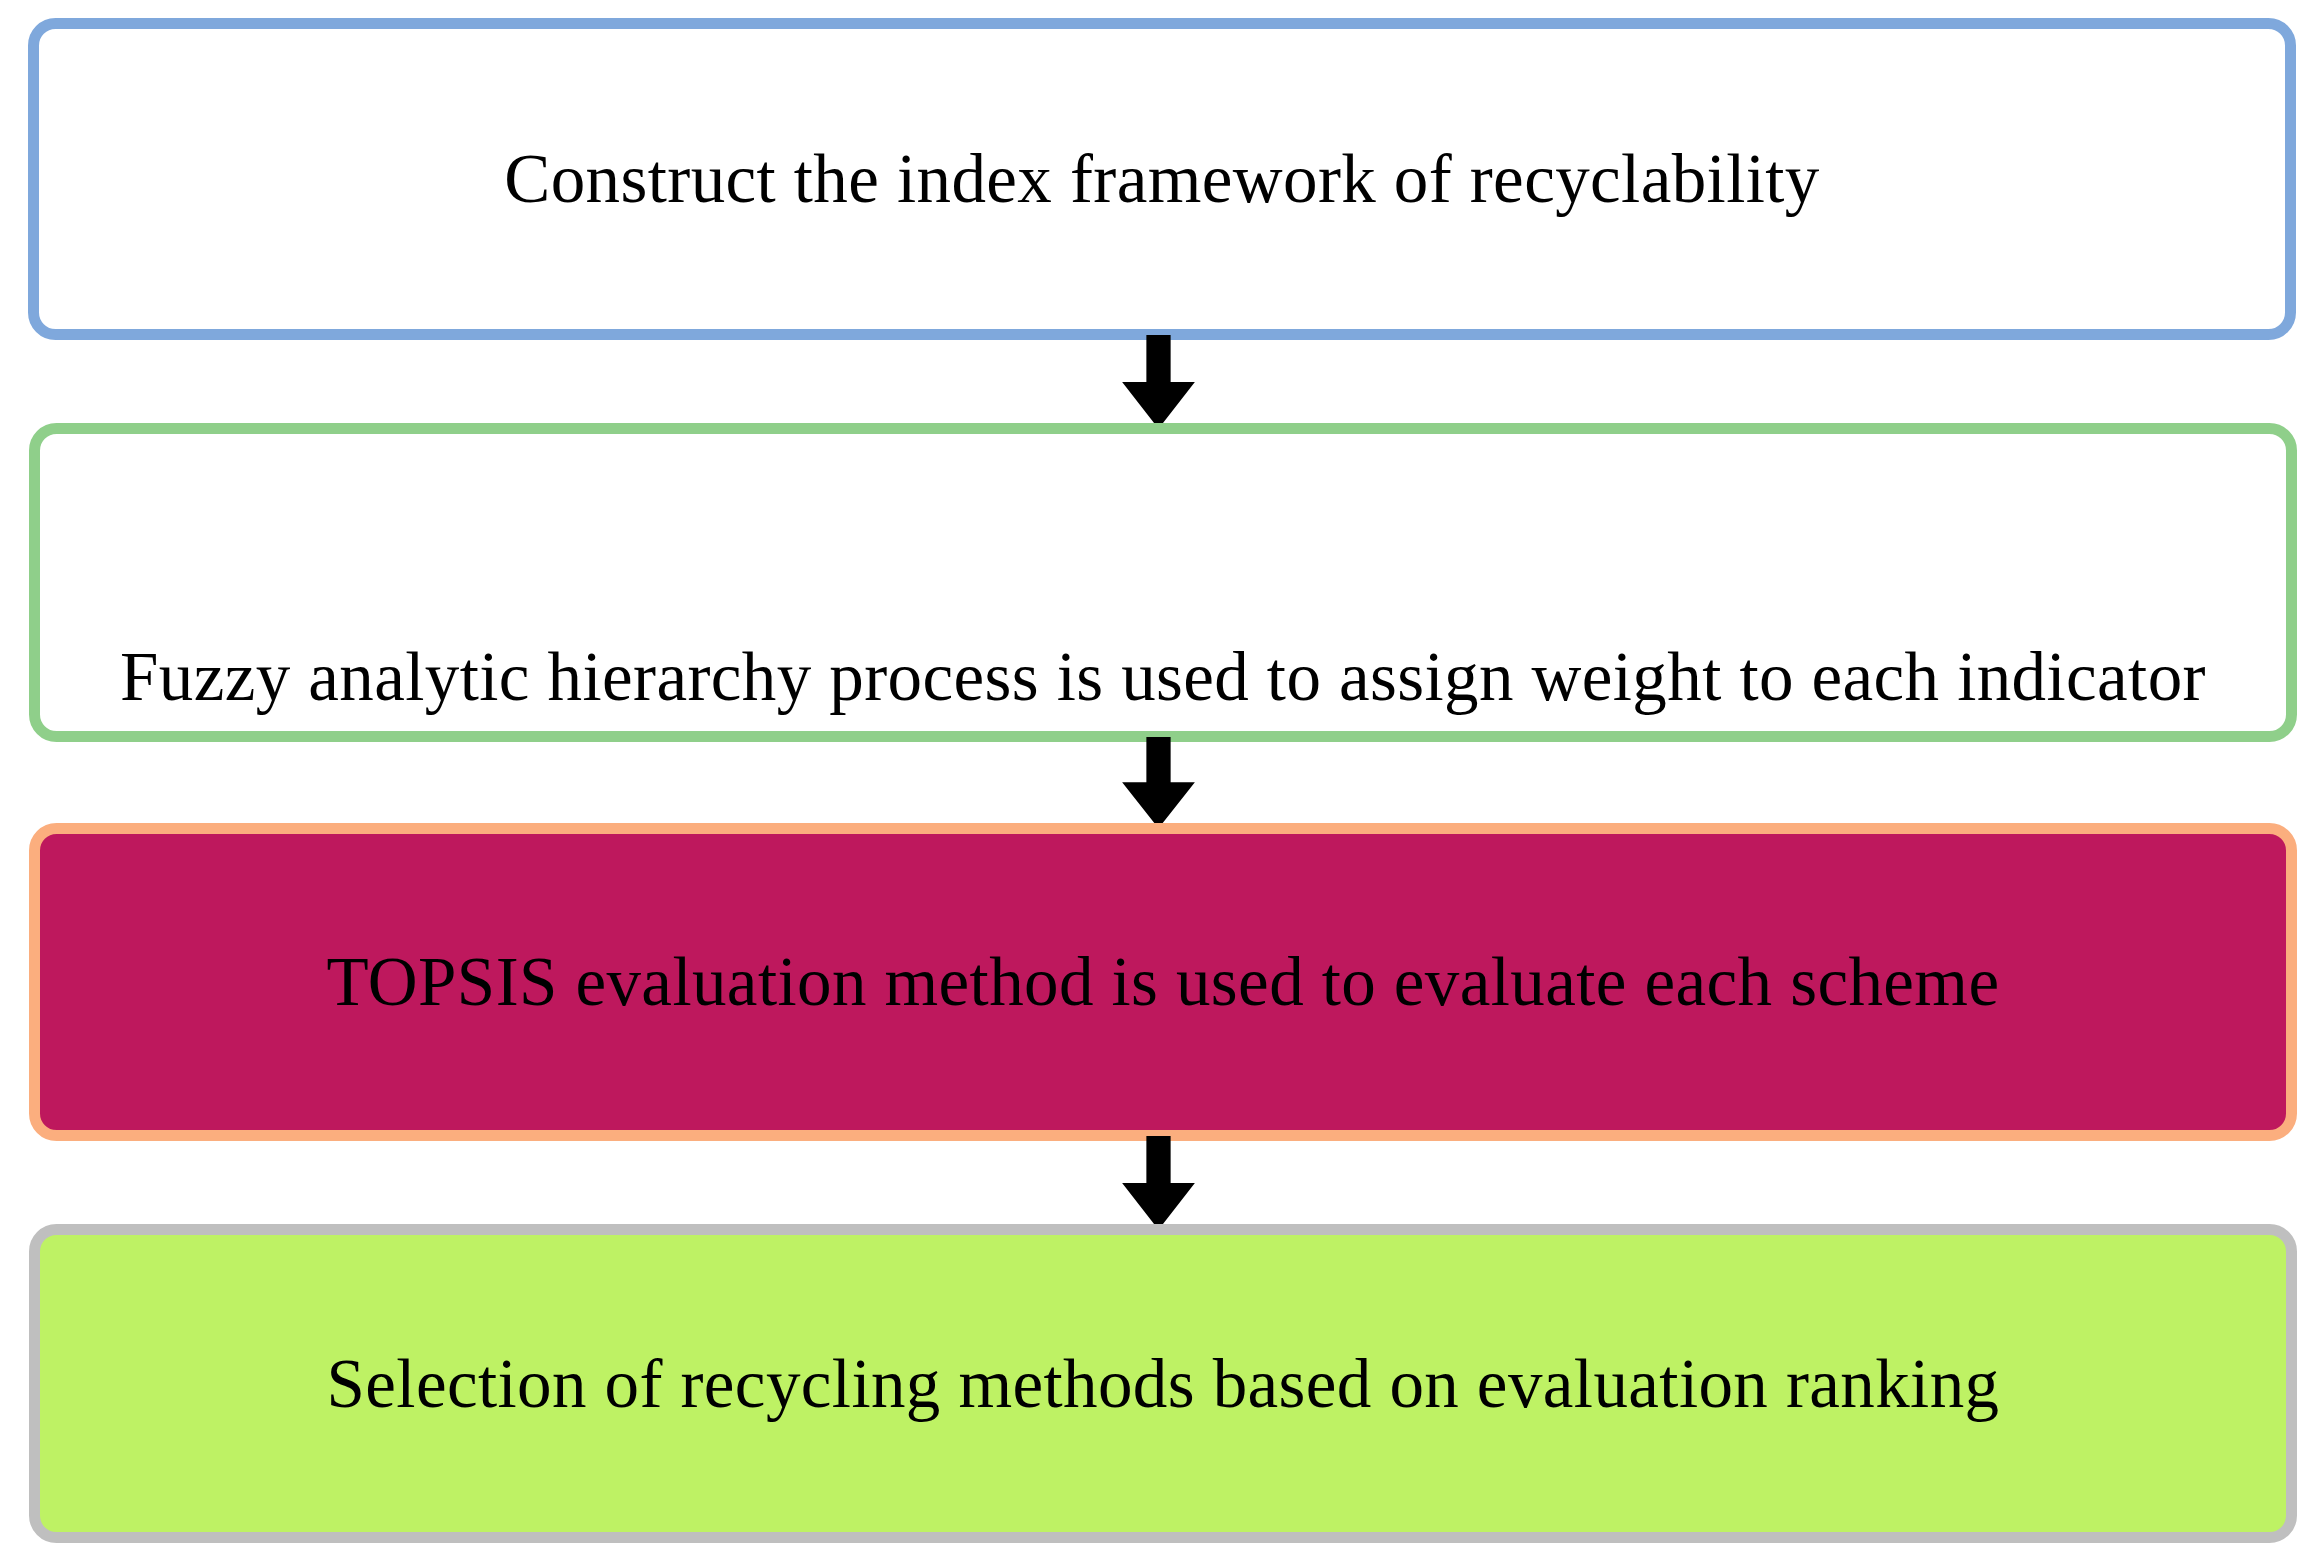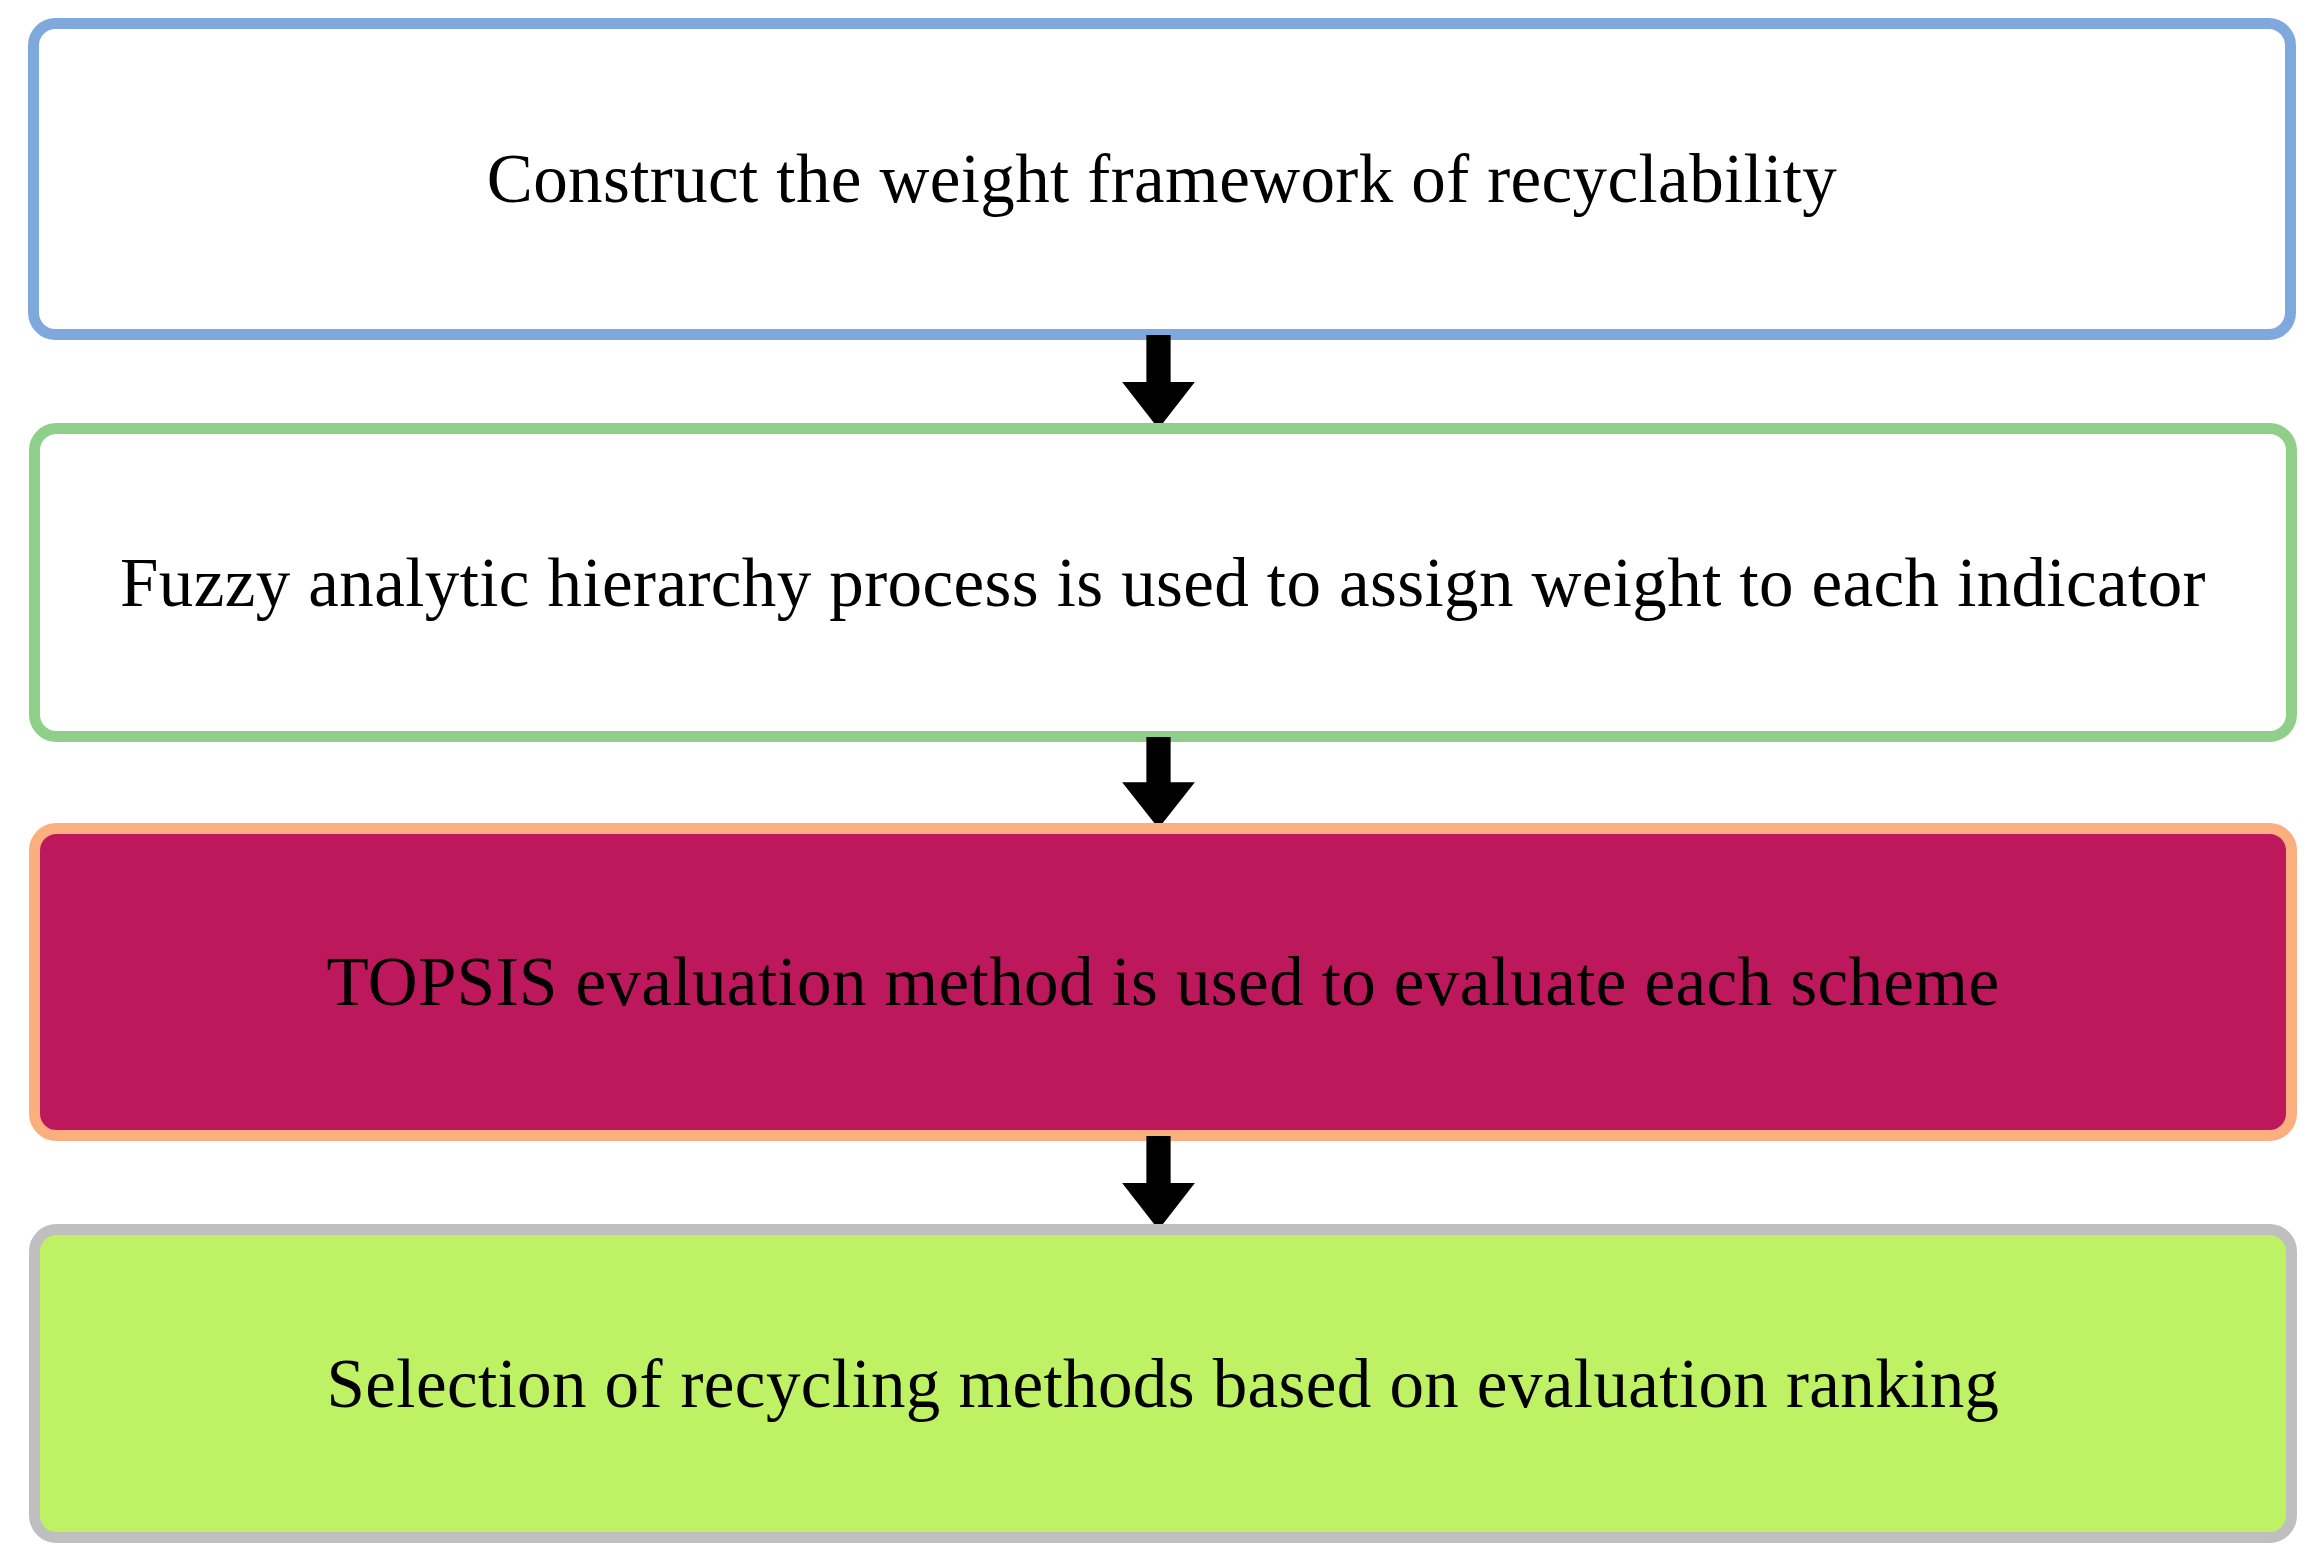--- a/index.html
+++ b/index.html
@@ -33,41 +33,41 @@
     width: 100%;
     color: #000000;
     font-size: 69px;
     line-height: 108px;
     letter-spacing: 0.4px;
     padding: 0 73px;
     box-sizing: border-box;
   }
   
   #node-1 { left: 28px;  top: 18px;   width: 2268px; height: 322px; border-color: #7FA8DC; }
-  #node-2 { left: 29px;  top: 423px;  width: 2268px; height: 319px; border-color: #8FCF8A; }
+  #node-2 { left: 29px;  top: 423px;  width: 2268px; height: 319px; border-color: #8FCF8A; align-items: flex-end; }
   #node-3 { left: 29px;  top: 823px; width: 2268px; height: 318px; border-color: #FBAE7E; }
   #node-4 { left: 29px;  top: 1224px; width: 2268px; height: 319px; border-color: #BFBFBF; }
 
   
   .arrow {
     position: absolute;
     width: 97px;
   }
   .arrow svg { display: block; width: 97px; }
   #arrow-1 { left: 1110px; top: 335px;  height: 94px; }
   #arrow-2 { left: 1110px; top: 737px;  height: 91px; }
   #arrow-3 { left: 1110px; top: 1136px; height: 94px; }
 </style>
 </head>
 <body>
 
 <div id="canvas">
 
   <div class="node" id="node-1" style="border-color: rgb(127, 168, 220); background: rgb(255, 255, 255);">
-    <span class="node-label">Construct the weight framework of recyclability</span>
+    <span class="node-label">Construct the index framework of recyclability</span>
   </div>
 
   <div class="arrow" id="arrow-1">
     <svg viewBox="0 0 120 116" preserveAspectRatio="none" aria-hidden="true">
       <polygon points="45,0 75,0 75,58 105,58 60,116 15,58 45,58" fill="#000000"></polygon>
     </svg>
   </div>
 
   <div class="node" id="node-2" style="border-color: rgb(143, 207, 138); background: rgb(255, 255, 255);">
     <span class="node-label">Fuzzy analytic hierarchy process is used to assign weight to each indicator</span>

